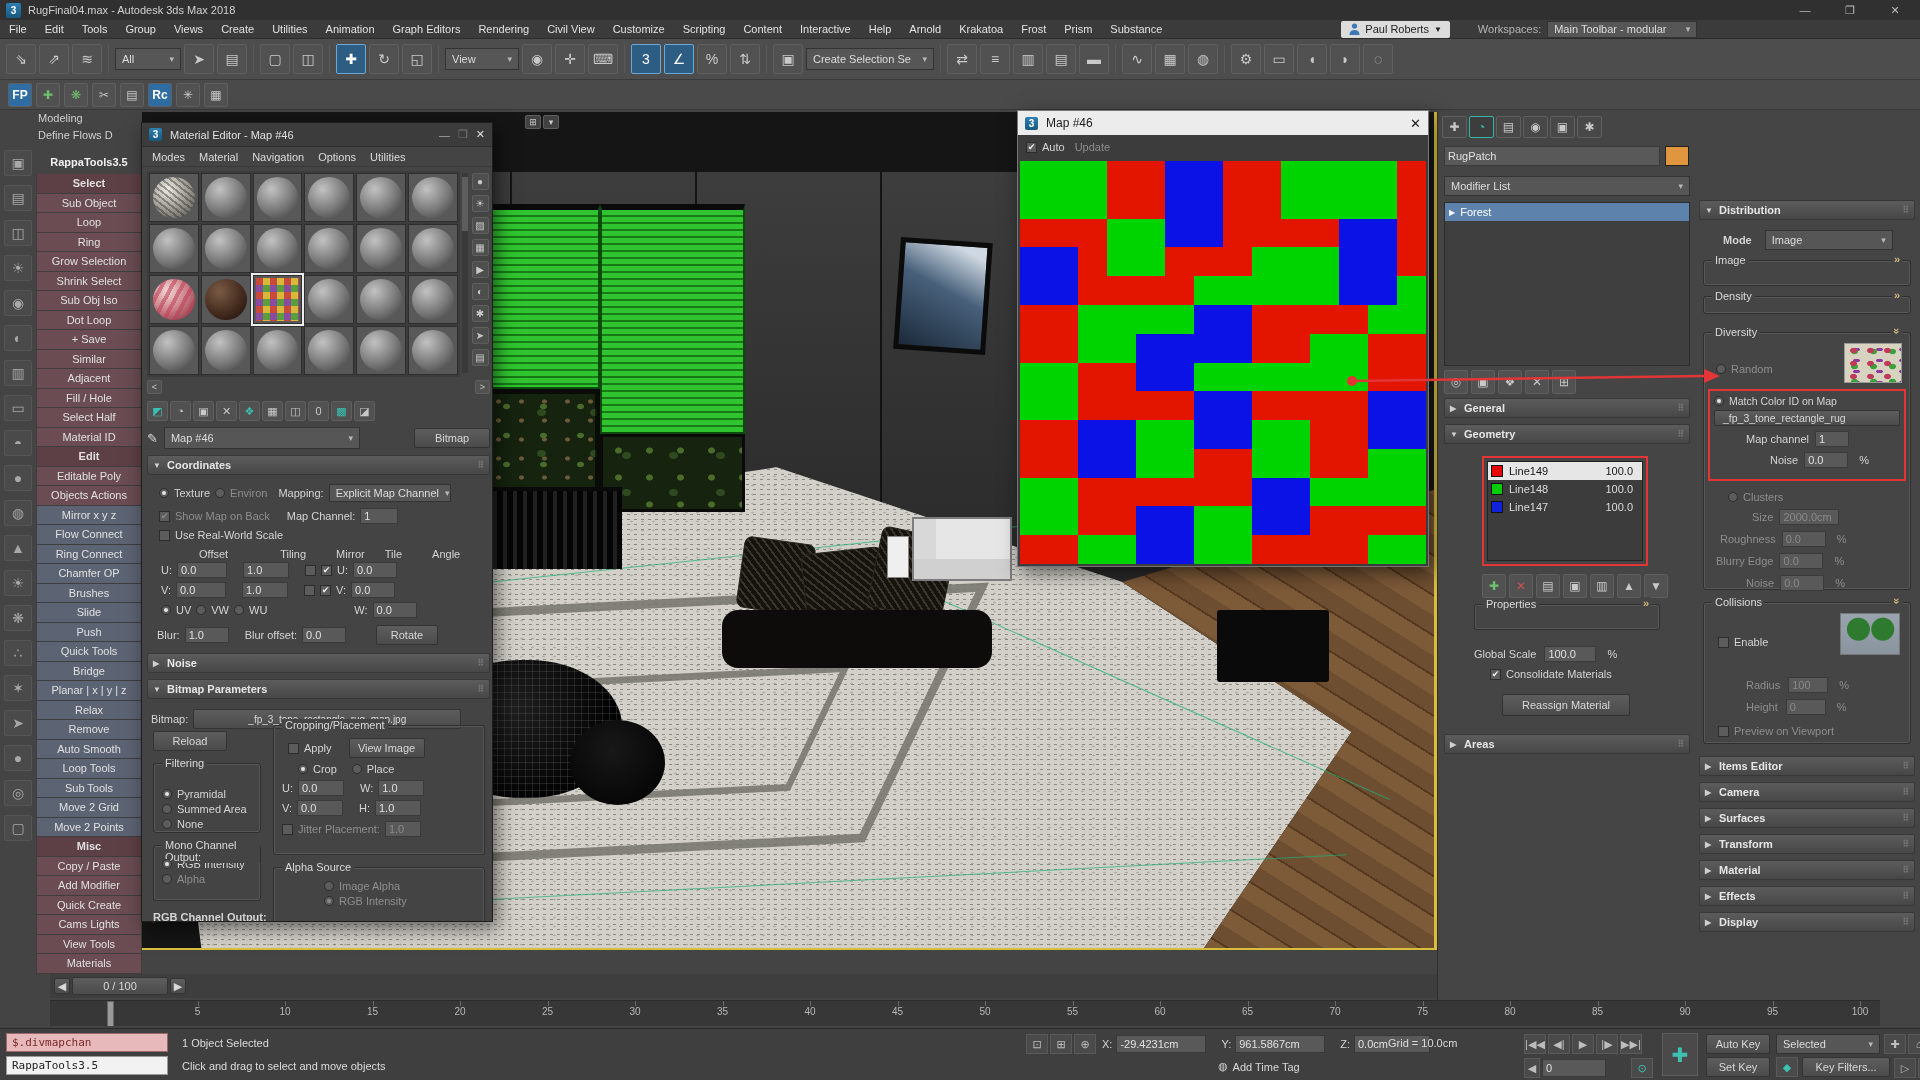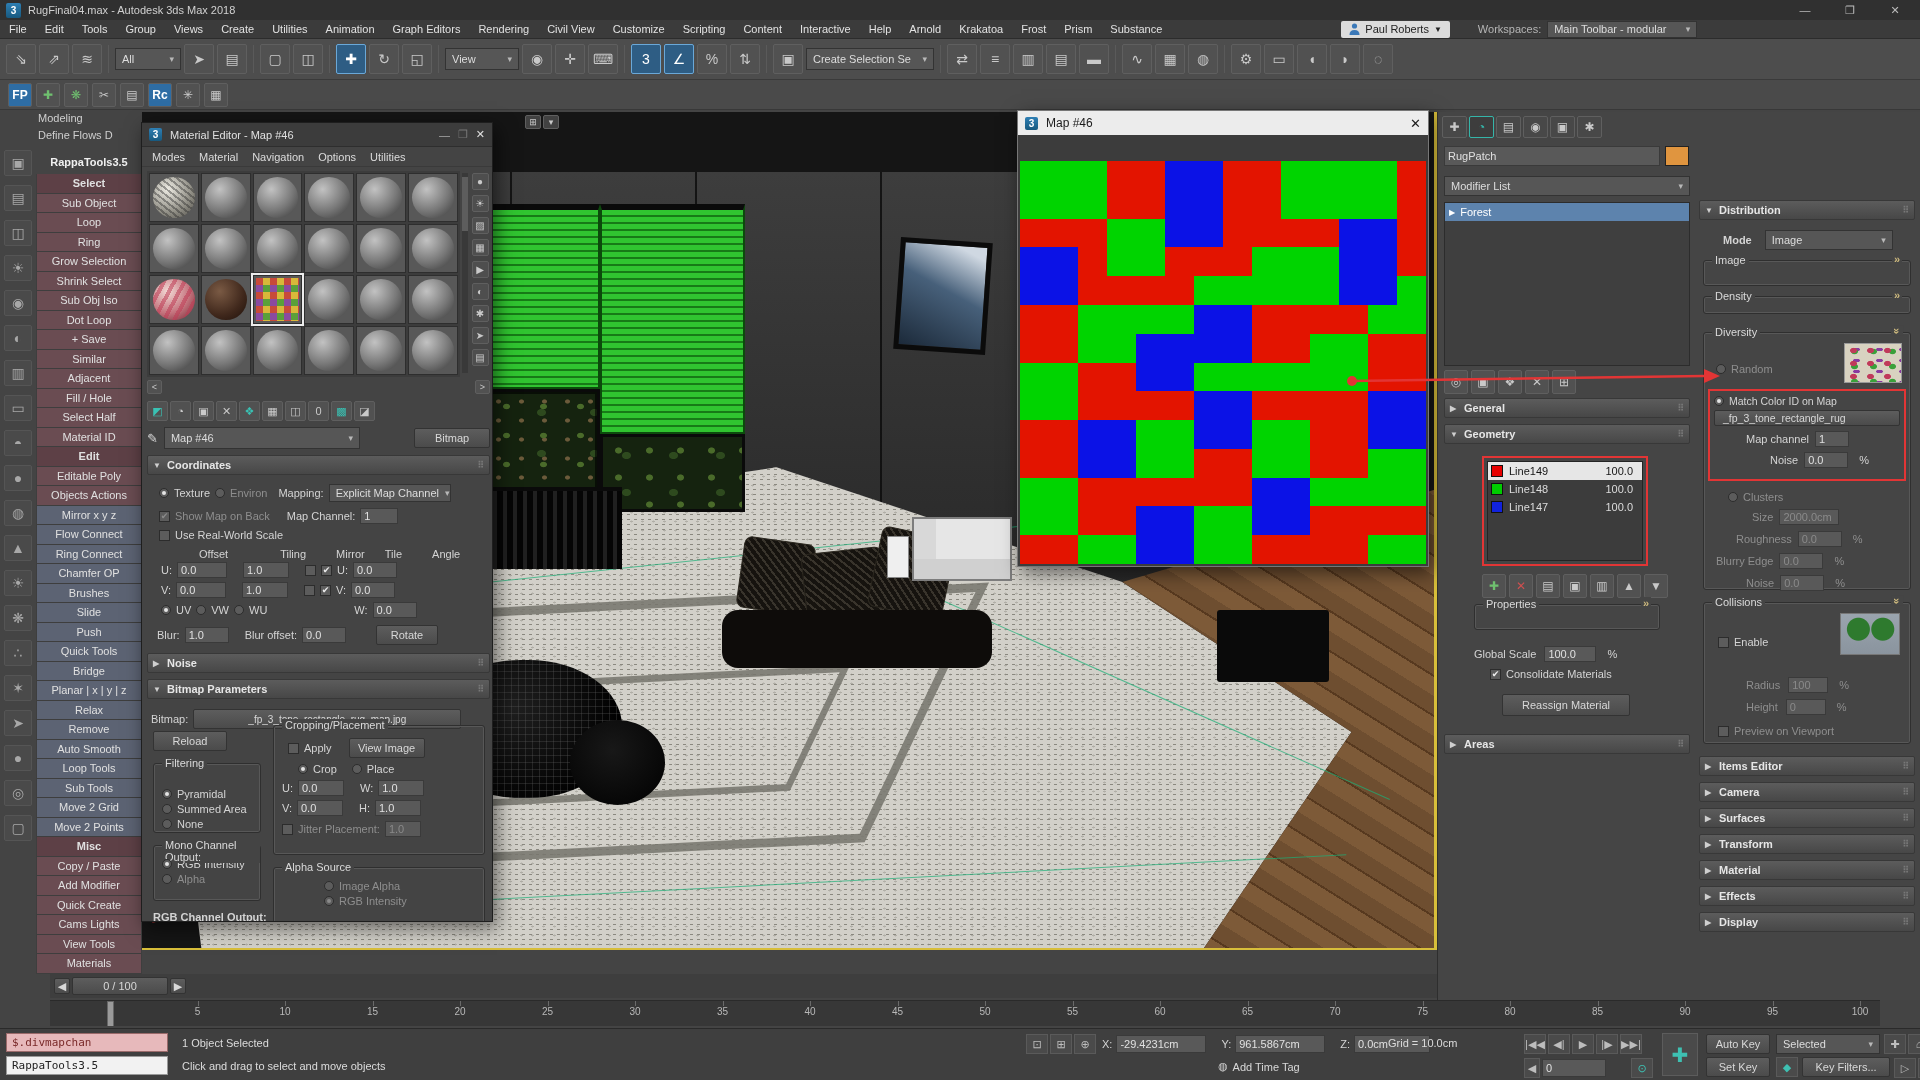--- a/index.html
+++ b/index.html
@@ -690,20 +690,27 @@
       </div>
     </div>
   </div>
 
   <div class="abs" id="mapwin">
     <div class="tb">
       <span class="logo3" style="width:13px;height:13px">3</span>
       <span>Map #46</span>
       <span style="margin-left:auto;font-size:13px">✕</span>
     </div>
+    <div class="autorow">
+      <span class="row">
+          <span class="cb on"></span>
+          <label>Auto</label>
+        </span>
+      <label class="dim">Update</label>
+    </div>
     <div id="mapgrid">
         <div style="background:#00d400"></div>
         <div style="background:#00d400"></div>
         <div style="background:#00d400"></div>
         <div style="background:#e31400"></div>
         <div style="background:#e31400"></div>
         <div style="background:#0b12e6"></div>
         <div style="background:#0b12e6"></div>
         <div style="background:#e31400"></div>
         <div style="background:#e31400"></div>
@@ -1035,21 +1042,21 @@
       </div>
       <div class="row" style="margin:102px 0 0 24px">
           <span class="rd"></span>
           <label class="dim">Clusters</label>
         </div>
       <div class="prow">
           <label class="dim" style="margin-left:48px">Size</label>
           <span class="fld sp dis" style="width:60px;margin-left:6px">2000.0cm</span>
         </div>
       <div class="prow">
-          <label class="dim" style="margin-left:32px">Roughness</label>
+          <label class="dim" style="margin-left:16px">Roughness</label>
           <span class="fld sp dis" style="width:44px;margin-left:6px">0.0</span>
           <label class="dim">%</label>
         </div>
       <div class="prow">
           <label class="dim" style="margin-left:12px">Blurry Edge</label>
           <span class="fld sp dis" style="width:44px;margin-left:6px">0.0</span>
           <label class="dim">%</label>
         </div>
       <div class="prow">
           <label class="dim" style="margin-left:42px">Noise</label>

